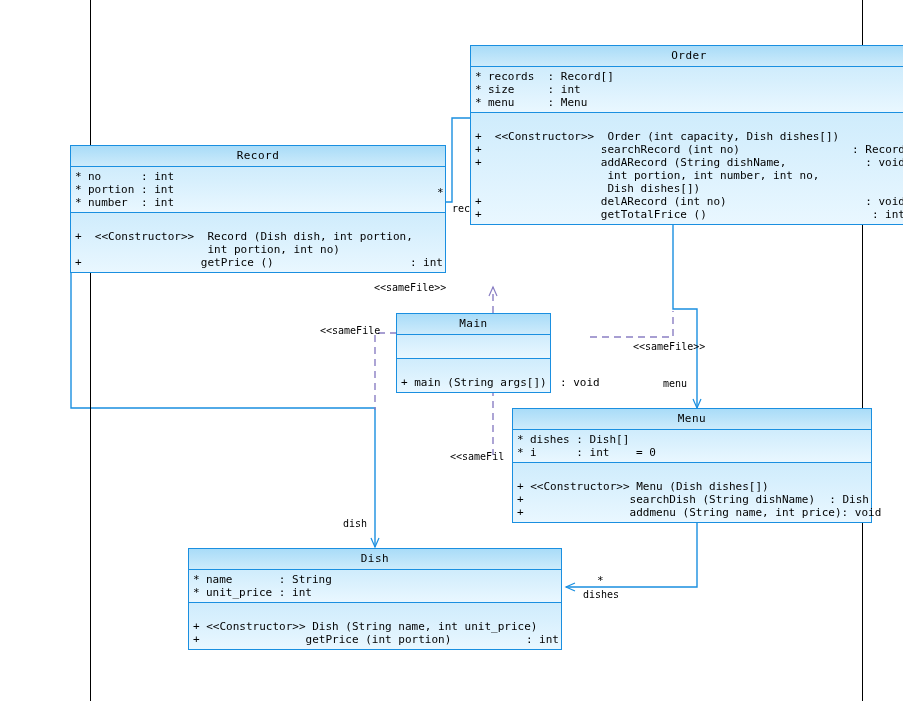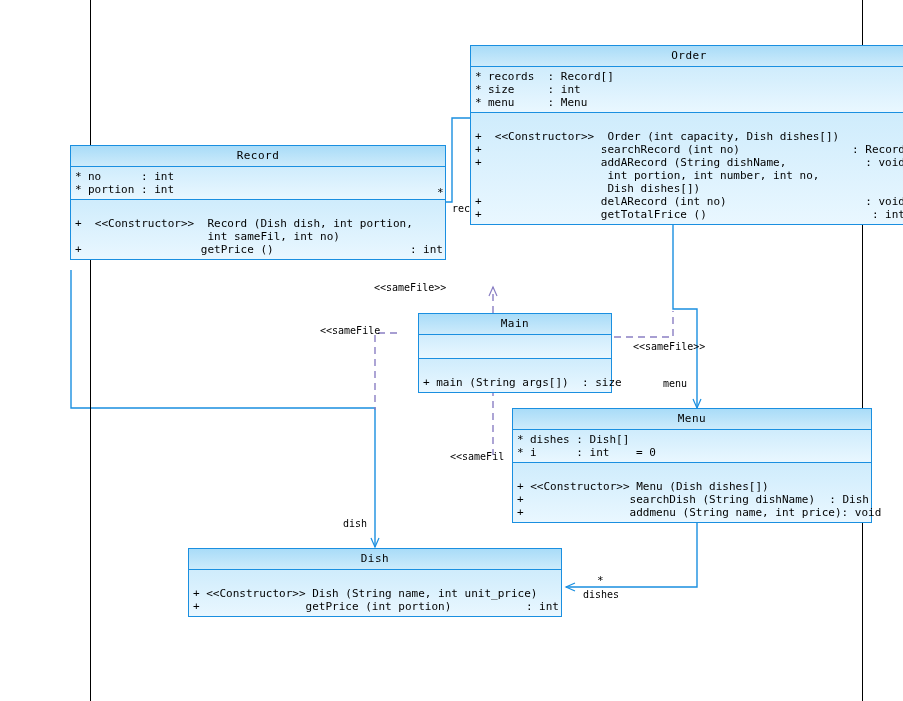--- a/index.html
+++ b/index.html
@@ -130,51 +130,56 @@
       <div class="rowflex"><span>+                  delARecord (int no)</span><span>: void</span></div>
       <div class="rowflex"><span>+                  getTotalFrice ()</span><span>: int</span></div>
     </div>
   </div>
 
   <div class="uml-class" style="left:70px;top:145px;width:376px;">
     <div class="uml-title">Record</div>
     <div class="uml-attrs">
       <span class="row"><span class="vis">*</span>no      : int</span>
       <span class="row"><span class="vis">*</span>portion : int</span>
+      <span class="row"><span class="vis">*</span>number  : int</span>
     </div>
     <div class="uml-ops">
       <div class="rowflex"><span>+  &lt;&lt;Constructor&gt;&gt;  Record (Dish dish, int portion,</span><span></span></div>
-      <div class="rowflex"><span>                    int sameFil, int no)</span><span></span></div>
+      <div class="rowflex"><span>                    int portion, int no)</span><span></span></div>
       <div class="rowflex"><span>+                  getPrice ()</span><span>: int</span></div>
     </div>
   </div>
 
-  <div class="uml-class" style="left:418px;top:313px;width:194px;">
+  <div class="uml-class" style="left:396px;top:313px;width:155px;">
     <div class="uml-title">Main</div>
     <div class="uml-attrs uml-empty"></div>
     <div class="uml-ops">
-      <div class="rowflex"><span>+ main (String args[])  : size</span><span></span></div>
+      <div class="rowflex"><span>+ main (String args[])  : void</span><span></span></div>
     </div>
   </div>
 
   <div class="uml-class" style="left:512px;top:408px;width:360px;">
     <div class="uml-title">Menu</div>
     <div class="uml-attrs">
       <span class="row"><span class="vis">*</span>dishes : Dish[]</span>
       <span class="row"><span class="vis">*</span>i      : int    = 0</span>
     </div>
     <div class="uml-ops">
       <div class="rowflex"><span>+ &lt;&lt;Constructor&gt;&gt; Menu (Dish dishes[])</span><span></span></div>
       <div class="rowflex"><span>+                searchDish (String dishName)</span><span>: Dish</span></div>
       <div class="rowflex"><span>+                addmenu (String name, int price)</span><span>: void</span></div>
     </div>
   </div>
 
   <div class="uml-class" style="left:188px;top:548px;width:374px;">
     <div class="uml-title">Dish</div>
+    <div class="uml-attrs">
+      <span class="row"><span class="vis">*</span>name       : String</span>
+      <span class="row"><span class="vis">*</span>unit_price : int</span>
+    </div>
     <div class="uml-ops">
       <div class="rowflex"><span>+ &lt;&lt;Constructor&gt;&gt; Dish (String name, int unit_price)</span><span></span></div>
       <div class="rowflex"><span>+                getPrice (int portion)</span><span>: int</span></div>
     </div>
   </div>
 
   <span class="mult" style="left:437px;top:186px;">*</span>
   <span class="elabel" style="left:428px;top:203px;padding-left:24px;">records</span>
 
   <span class="elabel" style="left:663px;top:378px;">menu</span>

